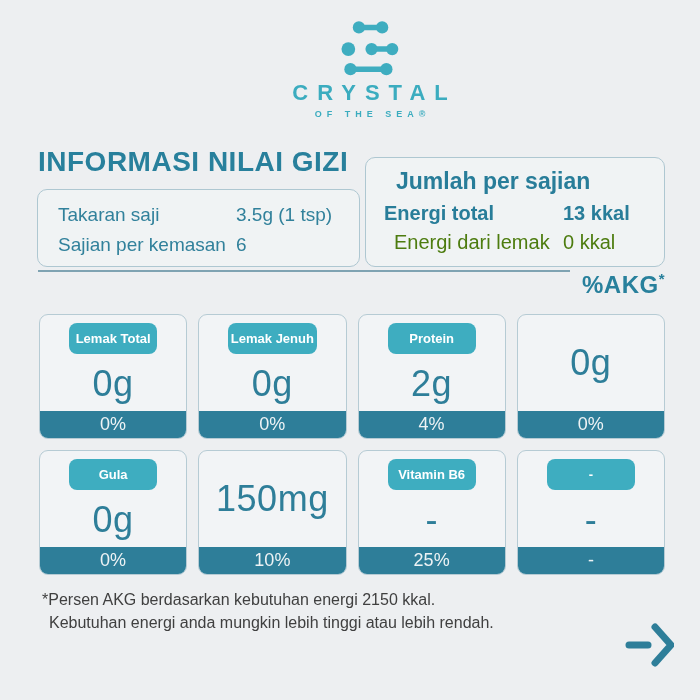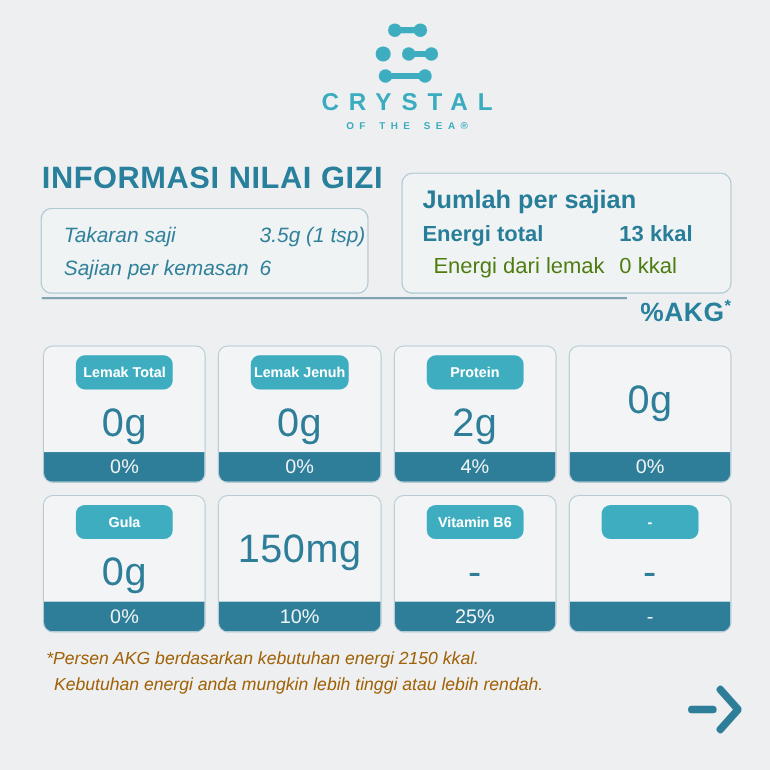--- a/index.html
+++ b/index.html
@@ -36,25 +36,25 @@
     color:#28809c;
   }
 
   
   .box{
     position:absolute;
     border:1.5px solid #aec7d1;border-radius:10px;
     background:#f0f3f4;
     box-sizing:border-box;
   }
-  .serving-box{left:37px;top:189px;width:298px;height:78px;padding:10px 0 0 20px;font-style:italic;}
+  .serving-box{left:37px;top:189px;width:323px;height:78px;padding:10px 0 0 20px;}
   .serving-row{display:grid;grid-template-columns:178px 1fr;height:30px;align-items:center;
     font-size:19px;color:#31819b;}
   .per-serving-box{left:365px;top:157px;width:300px;height:110px;padding:8px 13px 0 18px;}
-  .per-serving-title{font-size:23px;font-weight:700;color:#287d99;margin:2px 0 4px;}
+  .per-serving-title{font-size:23px;font-weight:700;color:#287d99;margin:2px 12px 4px;}
   .per-serving-row{display:grid;grid-template-columns:1fr 88px;height:29px;align-items:center;
     font-size:20px;color:#4d7c0f;}
   .per-serving-row.bold{font-weight:700;color:#287d99;}
   .per-serving-row.indent .ps-label{padding-left:10px;}
 
   
   .akg-bar{
     position:absolute;left:38px;top:270px;width:627px;height:30px;
     display:flex;
   }
@@ -83,21 +83,21 @@
     font-size:36px;font-weight:400;color:#2e7e99;letter-spacing:0.5px;
   }
   .card-akg{
     height:27px;background:#2e7e99;color:#eef3f5;
     font-size:18px;line-height:27px;text-align:center;font-weight:400;
   }
 
   
   .footnote{
     position:absolute;left:42px;top:588px;
-    font-style:italic;font-size:16px;line-height:23px;color:#a16207;
+    font-size:16px;line-height:23px;color:#404040;
   }
   .footnote .l2{padding-left:7px;}
 
   
   .next-arrow{
     position:absolute;left:622px;top:618px;width:54px;height:54px;
     display:flex;align-items:center;justify-content:center;cursor:pointer;
     background:none;border:none;padding:0;
   }
 </style>

